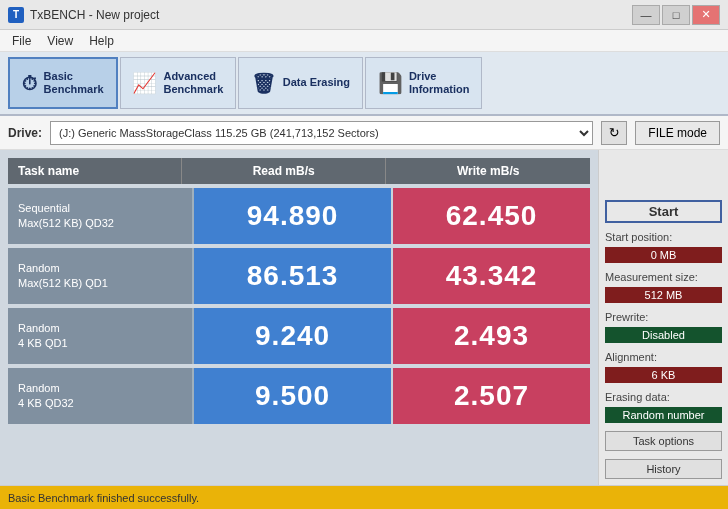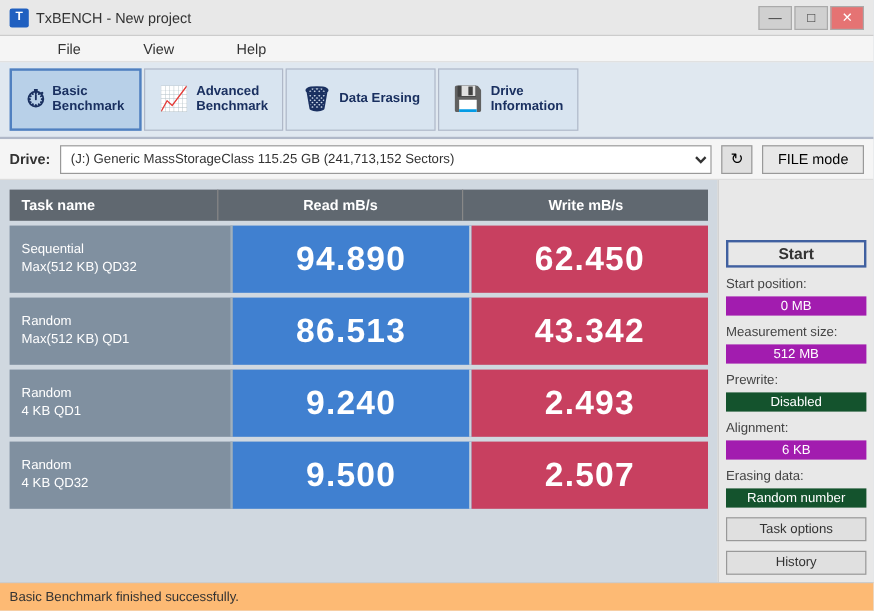--- a/index.html
+++ b/index.html
@@ -60,21 +60,20 @@
       display: flex;
       align-items: center;
       padding: 0 4px;
       border-bottom: 1px solid #ddd;
     }
     .menu-item {
       padding: 2px 8px;
       cursor: pointer;
       font-size: 12px;
       color: #333;
-      margin-left: 36px;
     }
 
     
     .toolbar {
       background: #e0e8f0;
       height: 64px;
       display: flex;
       align-items: center;
       padding: 4px 8px;
       gap: 2px;
@@ -233,21 +232,21 @@
       color: #333;
       margin-top: 44px;
     }
 
     .right-label {
       font-size: 11px;
       color: #444;
       margin-top: 4px;
     }
     .right-value {
-      background: #a21caf;
+      background: #7f1d1d;
       color: white;
       font-size: 11px;
       padding: 2px 6px;
       text-align: center;
       width: 100%;
     }
     .right-value.light {
       background: #14532d;
     }
 
@@ -257,21 +256,21 @@
       background: #e0e0e0;
       border: 1px solid #999;
       cursor: pointer;
       font-size: 11px;
       color: #333;
       margin-top: 4px;
     }
 
     
     .status-bar {
-      background: #fdba74;
+      background: #eab308;
       height: 24px;
       display: flex;
       align-items: center;
       padding: 0 8px;
       border-top: 1px solid #ccc;
       font-size: 11px;
       color: #333;
     }
   </style>
 </head>

